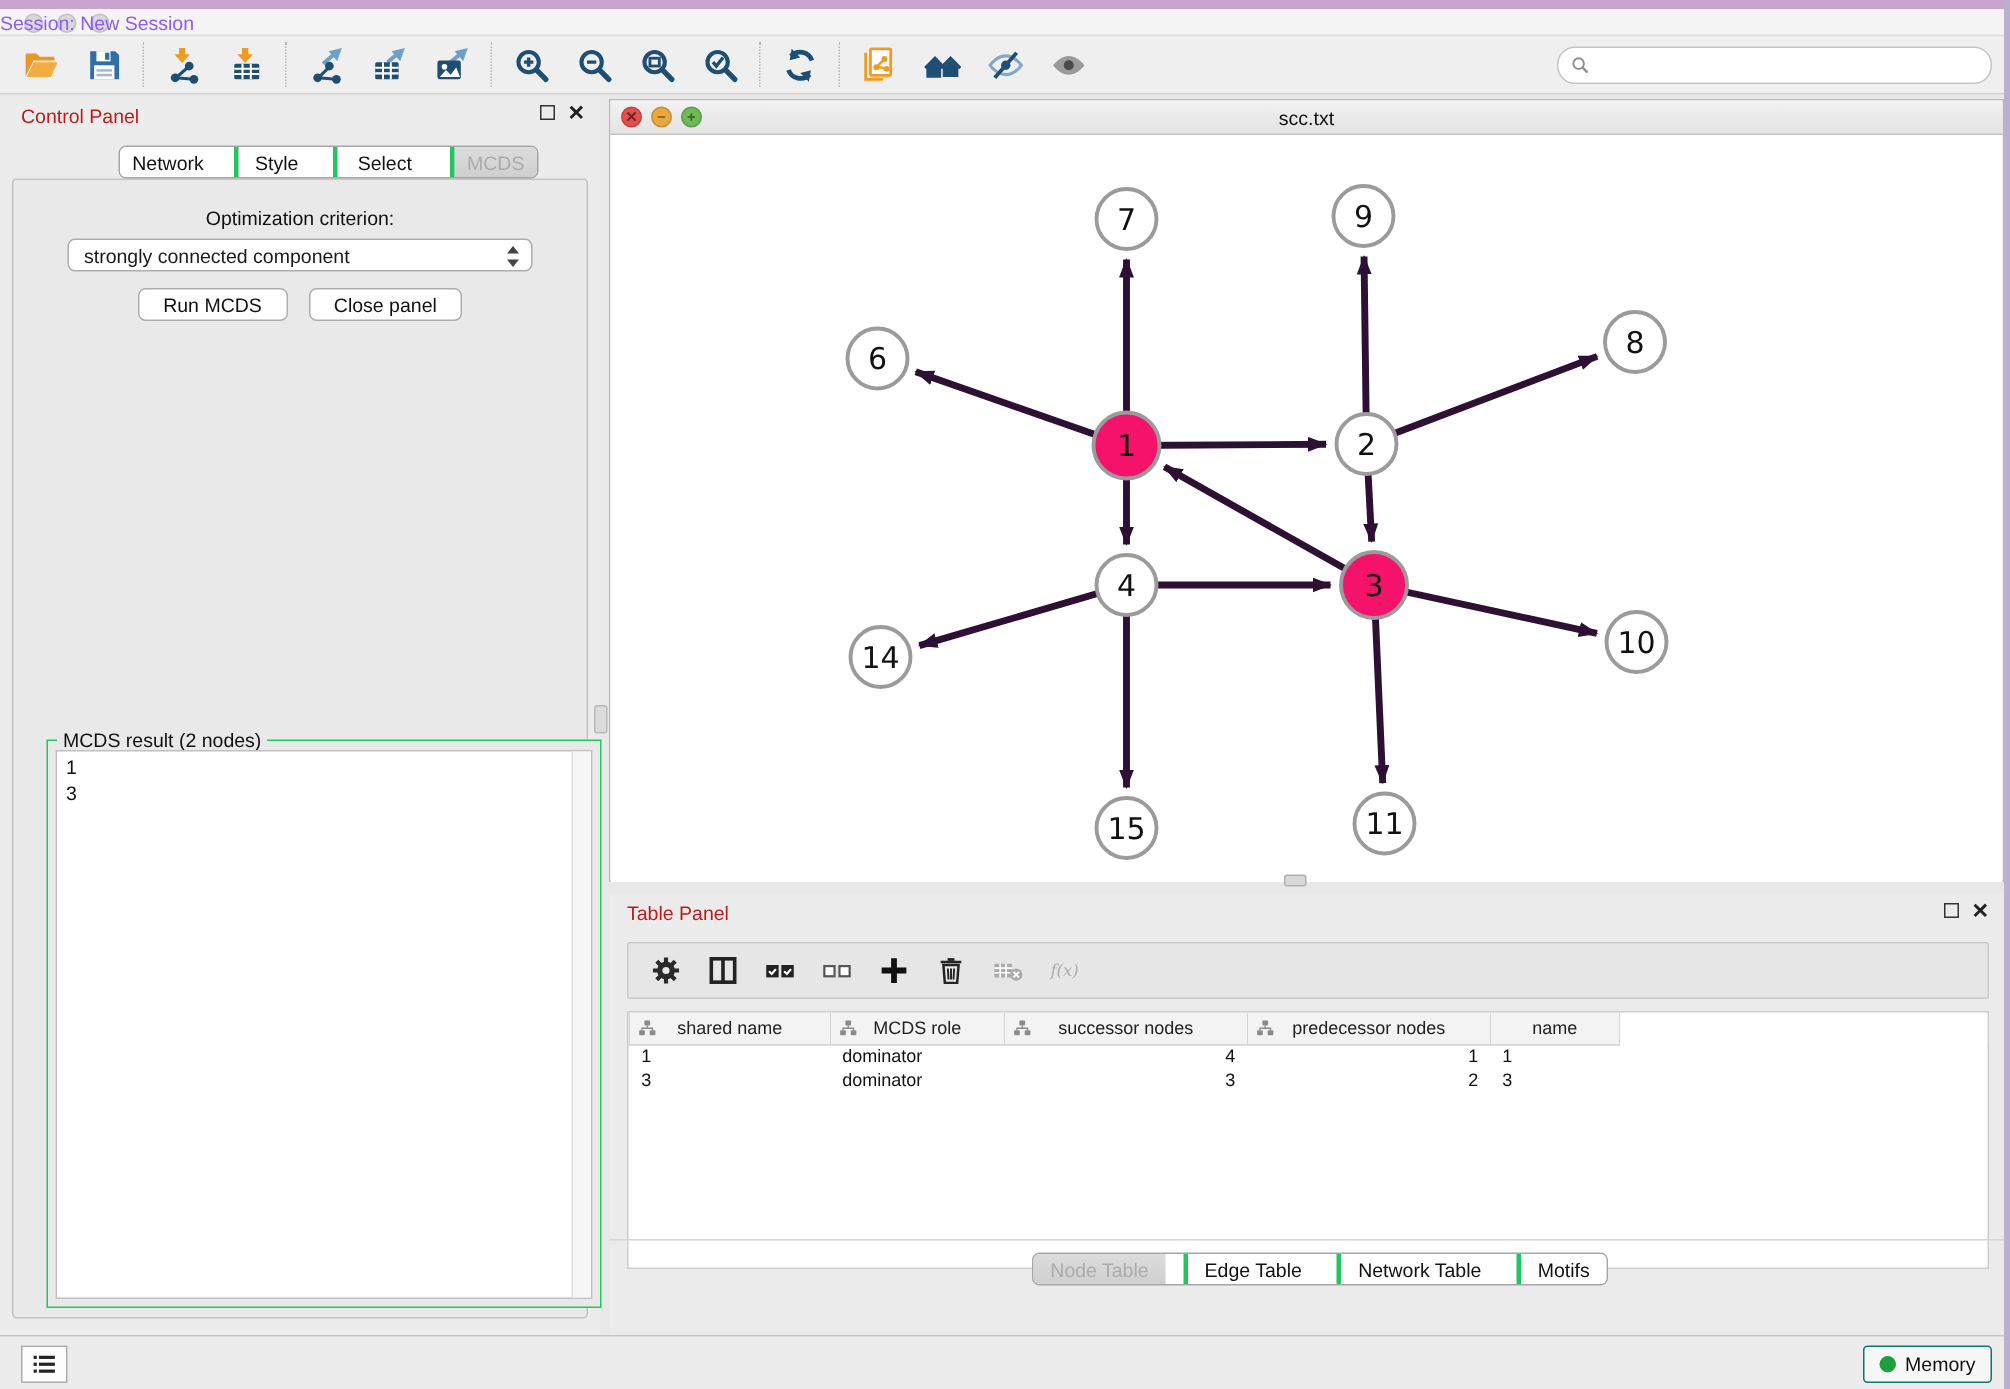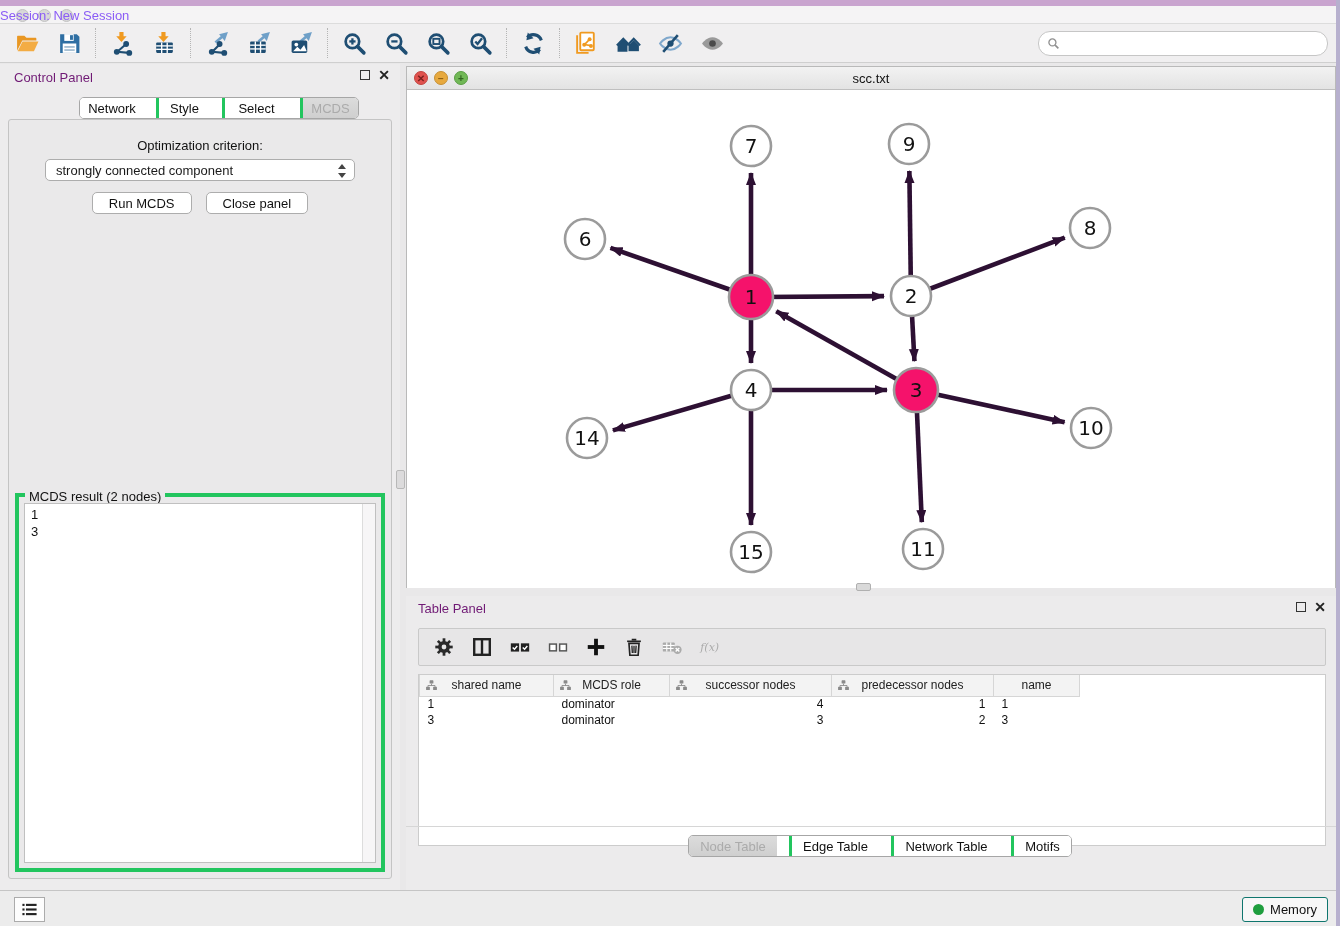--- a/index.html
+++ b/index.html
@@ -21,41 +21,41 @@
   .tbtn { width:42px; height:34px; display:flex; align-items:center; justify-content:center; cursor:default; }
   .tbtn svg { width:25px; height:25px; }
   .tsep { width:1px; height:30px; border-left:1px dotted #B5B5B5; margin:0 5px; }
   .search-wrap { position:absolute; right:12px; top:7px; width:290px; height:25px; background:#fff; border:1px solid #C6C6C6; border-radius:12px; display:flex; align-items:center; padding:0 8px; }
   .search-wrap svg { width:13px; height:13px; margin-right:5px; }
   .search-input { border:none; outline:none; flex:1; font-size:12px; background:transparent; font-family:"Liberation Sans",sans-serif; }
 
   
   .control-panel { position:absolute; left:0; top:64px; width:400px; height:826px; background:#EDECED; }
   .panel-header { position:relative; height:26px; padding:6px 10px 0 14px; }
-  .panel-title { font-size:13px; color:#701a75; }
+  .panel-title { font-size:13px; color:#b91c1c; }
   .panel-hdr-icons { position:absolute; right:10px; top:6px; display:flex; gap:8px; align-items:center; }
   .float-icon { width:10px; height:10px; border:1.6px solid #333; }
   .close-icon { font-size:14px; font-weight:bold; color:#222; line-height:10px; }
 
   .seg-control { display:flex; border:1px solid #A6A6A6; border-radius:5px; overflow:hidden; background:#fff; height:22px;gap:12px; }
   .seg { display:flex; align-items:center; justify-content:center; font-size:13px; color:#111; background:#fff; border-left:3px solid #22c55e; padding:0 4px; }
   .seg:first-child { border-left:none; }
   .seg.active { background:linear-gradient(#DCDCDC,#CFCFCF); color:#ABABAB; }
   .cp-tabs { position:absolute; left:79px; top:33px; z-index:2; }
 
   .cp-body { position:absolute; left:8px; top:55px; width:384px; height:760px; background:#EAE9EA; border:1px solid #C4C4C4; border-radius:3px; }
   .opt-label { text-align:center; margin-top:18px; font-size:13px; color:#111; }
   .select-box { position:absolute; left:36px; top:39px; width:310px; height:22px; background:#fff; border:1px solid #ADADAD; border-radius:5px; display:flex; align-items:center; padding:0 22px 0 10px; font-size:13px; }
   .stepper { position:absolute; right:7px; top:3px; width:11px; height:16px; }
   .stepper::before { content:""; position:absolute; left:1.5px; top:1px; border-left:4px solid transparent; border-right:4px solid transparent; border-bottom:5px solid #444; }
   .stepper::after { content:""; position:absolute; left:1.5px; bottom:1px; border-left:4px solid transparent; border-right:4px solid transparent; border-top:5px solid #444; }
   .btn-row { position:absolute; left:0; top:72px; width:100%; display:flex; justify-content:center; gap:14px; }
   .aqua-btn { height:22px; background:#fff; border:1px solid #ADADAD; border-radius:5px; font-size:13px; padding:0 16px; display:flex; align-items:center; color:#111; }
 
-  .result-fieldset { position:absolute; left:6px; top:373px; width:370px; height:379px; border:4px solid #22c55e; background:#EAE9EA; }
+  .result-fieldset { position:absolute; left:22px; top:373px; width:370px; height:379px; border:1px solid #22c55e; background:#EAE9EA; }
   .result-legend { position:absolute; left:6px; top:-8px; background:#EAE9EA; padding:0 4px; font-size:13px; color:#111; }
   .result-box { position:absolute; left:5px; top:6px; right:5px; bottom:5px; background:#fff; border:1px solid #C0C0C0; }
   .result-text { padding:2px 6px; font-size:13px; line-height:17px; white-space:pre; font-family:"Liberation Sans",sans-serif; color:#111; }
   .result-scroll { position:absolute; right:0; top:0; bottom:0; width:13px; background:#F7F6F7; border-left:1px solid #DDD; }
 
   .v-splitter-handle { position:absolute; left:396px; top:470px; width:9px; height:19px; background:#DCDBDC; border:1px solid #B8B8B8; border-radius:2px; z-index:5; }
 
   
   .net-window { position:absolute; left:406px; top:66px; width:930px; height:522px; border:1px solid #B9B9B9; background:#fff; }
   .net-titlebar { height:23px; background:linear-gradient(#F2F2F2,#E3E3E3); border-bottom:1px solid #BFBFBF; position:relative; }

